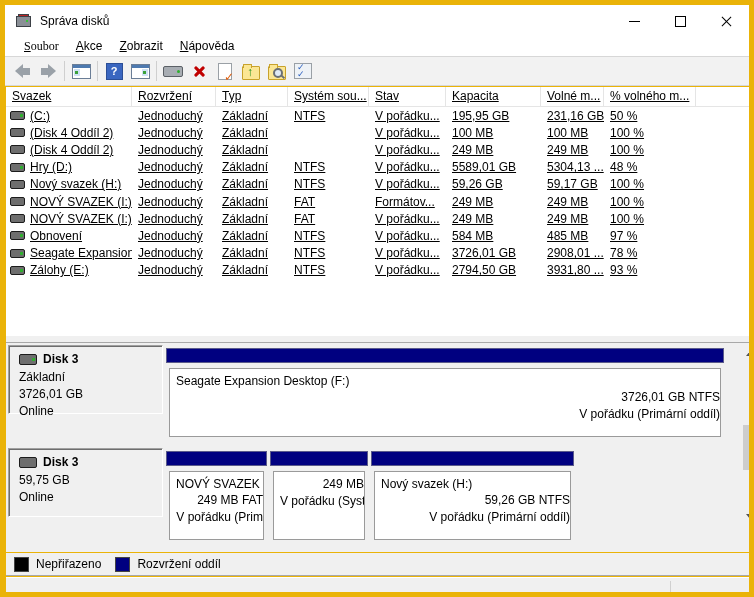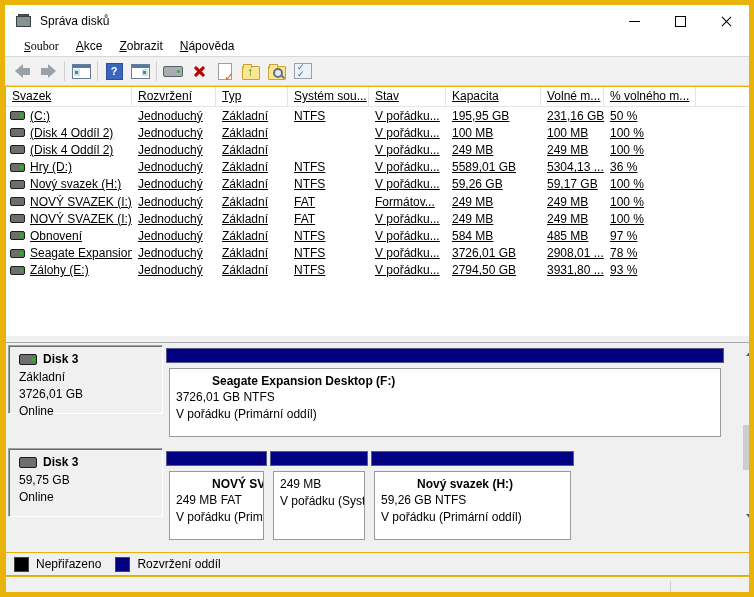--- a/index.html
+++ b/index.html
@@ -81,22 +81,22 @@
   .disk-row{position:absolute;left:0;width:736px;}
   .disk-info{position:absolute;left:2px;top:0;width:155px;height:69px;background:#f0f0f0;border:1px solid #a0a0a0;border-right-color:#fff;border-bottom-color:#fff;box-shadow:inset 1px 1px 0 #6e6e6e;box-sizing:border-box;padding:6px 0 16px 10px;}
   .disk-info .dname{display:flex;align-items:center;font-weight:bold;margin-bottom:3px;}
   .disk-ico{width:16px;height:9px;background:#6e6e6e;border:1px solid #1c1c1c;border-radius:2px;margin-right:6px;position:relative;}
   .disk-ico .dot{position:absolute;right:1px;top:3px;width:3px;height:3px;background:#2fae2f;display:none;}
   .disk-ico.green .dot{display:block;}
   .disk-info .dline{line-height:17px;}
   .partition{position:absolute;top:3px;height:92px;box-sizing:border-box;}
   .part-bar{height:15px;background:#000080;border:1px solid #5a5a8a;box-sizing:border-box;}
   .part-body{position:absolute;left:3px;right:3px;top:20px;bottom:3px;background:#fff;border:1px solid #9a9a9a;box-sizing:border-box;padding:4px 0 0 6px;overflow:hidden;}
-  .part-body .pt{font-weight:bold;white-space:nowrap;line-height:16px;margin-left:36px;}
-  .part-body .pl{white-space:nowrap;line-height:16.5px;}
+  .part-body .pt{font-weight:normal;white-space:nowrap;line-height:16px;}
+  .part-body .pl{white-space:nowrap;line-height:16.5px;text-align:right;}
 
   
   .vscroll{position:absolute;right:0;top:2px;width:16px;height:202px;background:#f0f0f0;}
   .sb-btn{position:absolute;left:0;width:16px;height:17px;display:flex;align-items:center;justify-content:center;}
   .sb-up{top:0;}
   .sb-down{bottom:22px;}
   .tri-up{width:0;height:0;border-left:4px solid transparent;border-right:4px solid transparent;border-bottom:5px solid #555;}
   .tri-down{width:0;height:0;border-left:4px solid transparent;border-right:4px solid transparent;border-top:5px solid #555;}
   .sb-thumb{position:absolute;left:1px;top:80px;width:14px;height:45px;background:#cdcdcd;}
 
@@ -276,21 +276,21 @@
               <span class="dot"></span>
             </span>
             <span>Hry (D:)</span>
           </div>
     <div class="lv-cell">Jednoduchý</div>
     <div class="lv-cell">Základní</div>
     <div class="lv-cell">NTFS</div>
     <div class="lv-cell">V pořádku...</div>
     <div class="lv-cell">5589,01 GB</div>
     <div class="lv-cell">5304,13 ...</div>
-    <div class="lv-cell">36 %</div>
+    <div class="lv-cell">48 %</div>
     <div class="lv-cell"></div>
   </div>
 
   <div class="lv-grid lv-row">
     <div class="lv-cell first">
             <span class="vol-ico"></span>
             <span>Nový svazek (H:)</span>
           </div>
     <div class="lv-cell">Jednoduchý</div>
     <div class="lv-cell">Základní</div>

